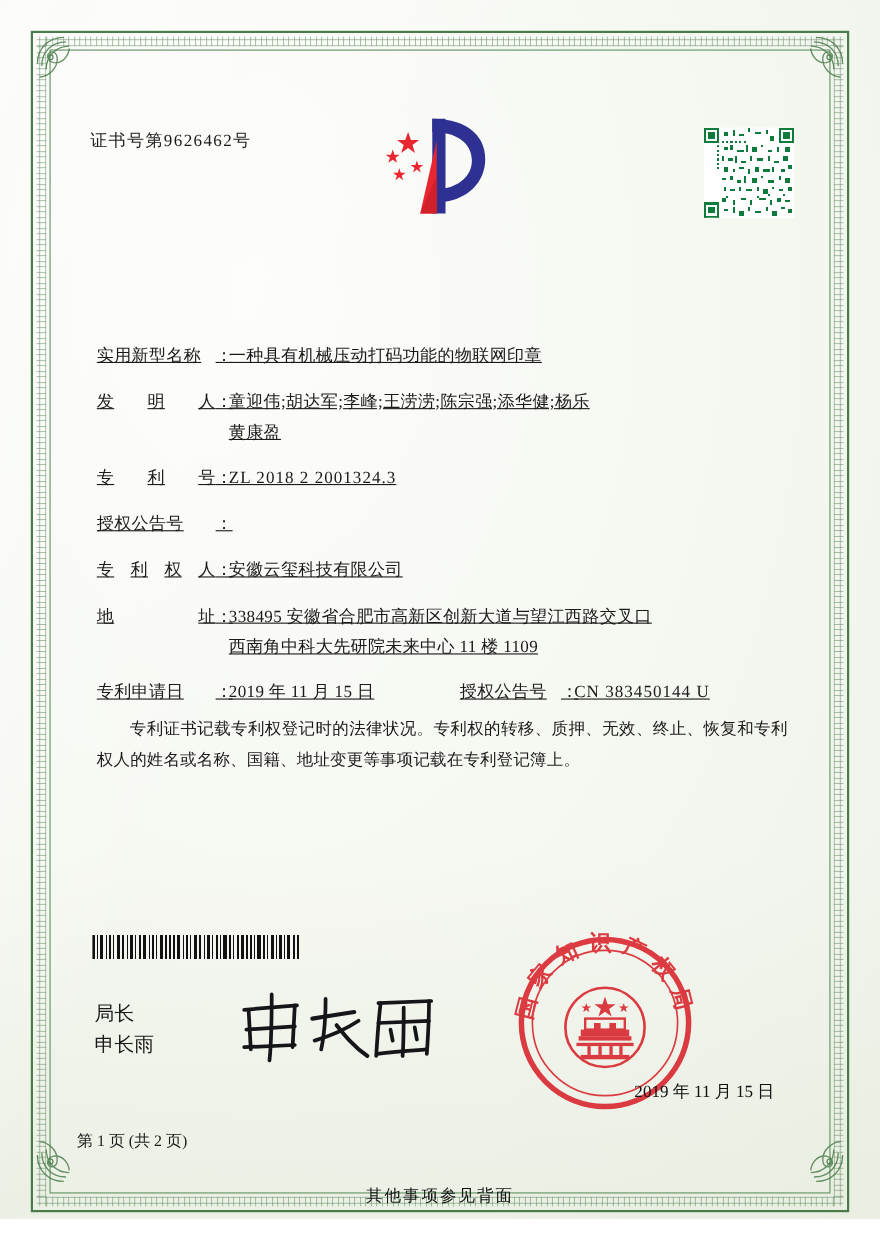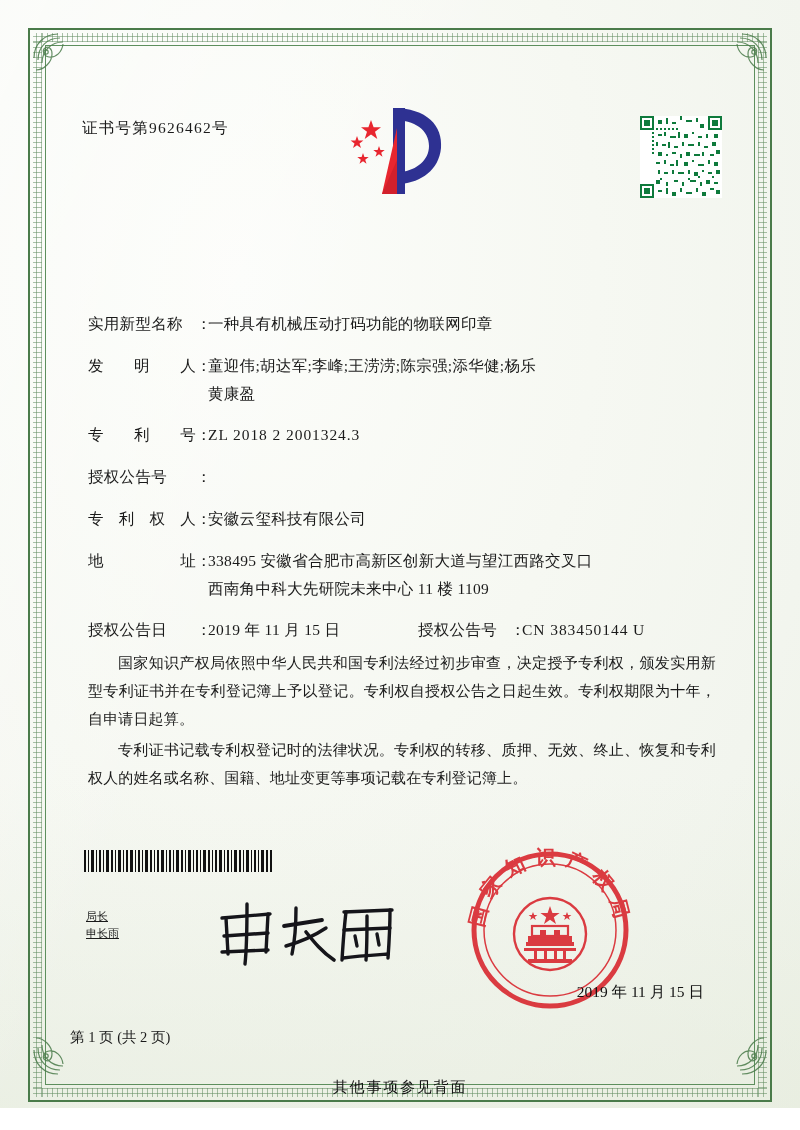--- a/index.html
+++ b/index.html
@@ -129,20 +129,21 @@
     position: absolute;
     left: 18px; top: 242px;
     width: 630px;
     font-size: 15.5px;
     line-height: 1.6;
   }
   .field-row {
     display: flex;
     align-items: flex-start;
     margin-bottom: 17px;
+    text-decoration: underline;
   }
   .field-label {
     width: 108px;
     flex: 0 0 108px;
     white-space: nowrap;
     letter-spacing: 0.02em;
   }
   .field-label.spread {
     display: flex;
     justify-content: space-between;
@@ -193,23 +194,22 @@
   #barcode {
     position: absolute;
     left: 14px; top: 780px;
     width: 190px; height: 22px;
   }
 
   
   #signature-block {
     position: absolute;
     left: 16px; top: 838px;
-    font-size: 11px;
+    font-size: 18px;
     line-height: 1.55;
-    text-decoration: underline;
   }
   #signature-image {
     position: absolute;
     left: 140px; top: 828px;
     width: 190px; height: 72px;
   }
 
   
   #official-seal {
     position: absolute;
@@ -490,35 +490,34 @@
         </div>
         <div class="field-colon">：</div>
         <div class="field-value">
           <span>338495 安徽省合肥市高新区创新大道与望江西路交叉口</span>
           <span class="sub-line">西南角中科大先研院未来中心 11 楼 1109</span>
         </div>
       </div>
 
       <div class="field-row row-split">
         <div class="half left">
-          <div class="field-label">授权公告日</div>
+          <div class="field-label">专利申请日</div>
           <div class="field-colon">：</div>
           <div class="field-value">2019 年 11 月 15 日</div>
         </div>
         <div class="half">
           <div class="field-label" style="width:92px;flex:0 0 92px;">授权公告号</div>
           <div class="field-colon">：</div>
           <div class="field-value mono-num">CN 383450144 U</div>
         </div>
       </div>
 
     </div>
 
     <div id="paragraphs">
-      <p>国家知识产权局依照中华人民共和国专利法经过初步审查，决定授予专利权，颁发实用新型专利证书并在专利登记簿上予以登记。专利权自授权公告之日起生效。专利权期限为十年，自申请日起算。</p>
       <p>专利证书记载专利权登记时的法律状况。专利权的转移、质押、无效、终止、恢复和专利权人的姓名或名称、国籍、地址变更等事项记载在专利登记簿上。</p>
     </div>
 
     <div id="barcode">
       <svg width="190" height="22" viewBox="0 0 190 22" shape-rendering="crispEdges">
         <rect width="190" height="22" fill="#ffffff" opacity="0"></rect>
         <g fill="#111111">
           <rect x="0" y="0" width="2" height="22"></rect>
             <rect x="4" y="0" width="1" height="22"></rect>
           <rect x="7" y="0" width="3" height="22"></rect>

